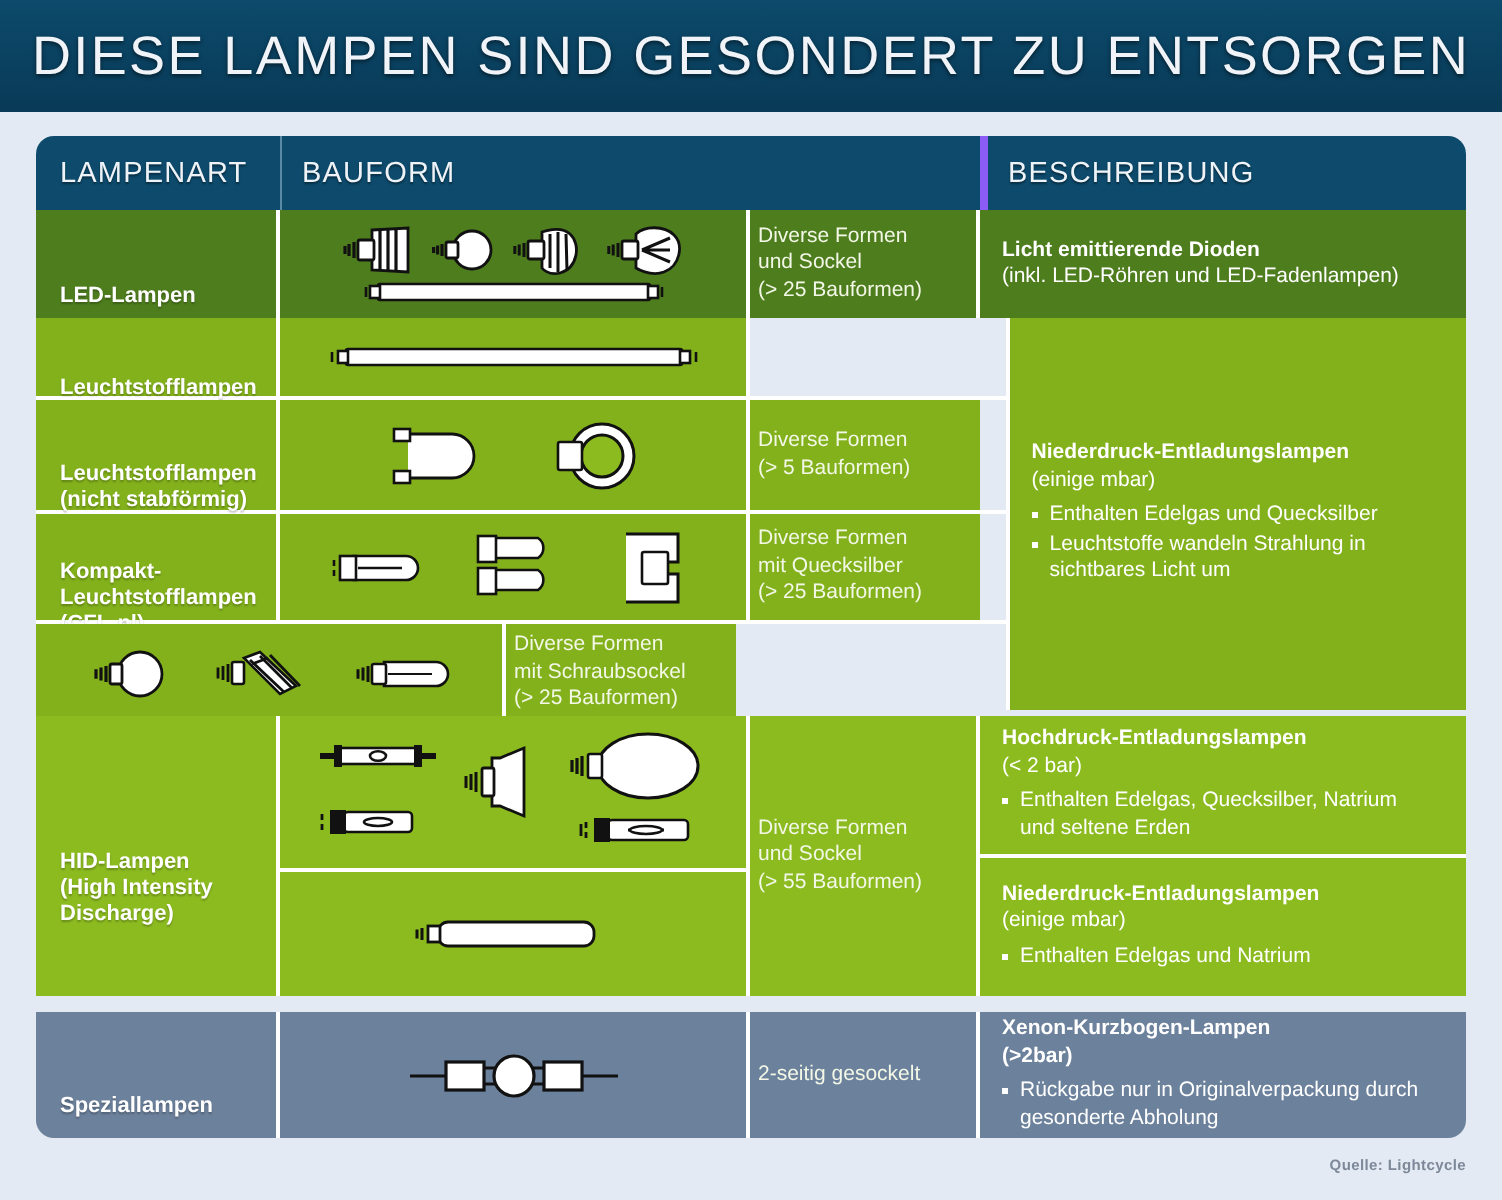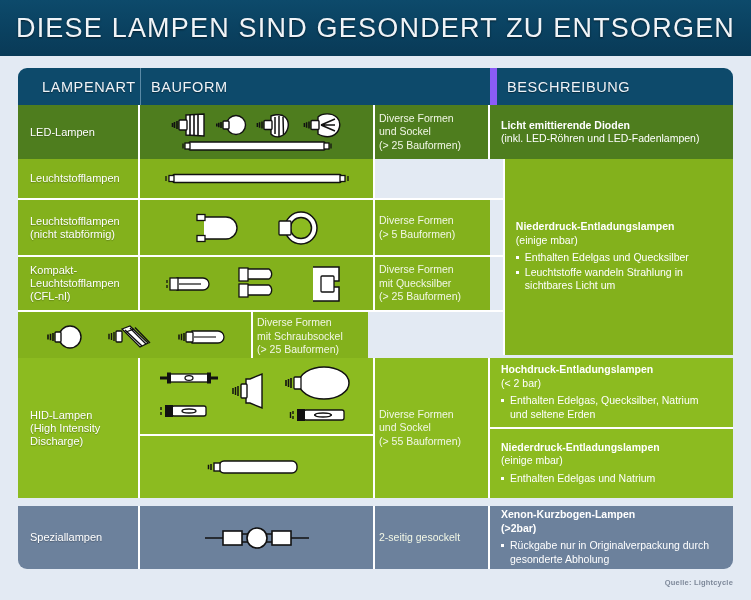--- a/index.html
+++ b/index.html
@@ -34,42 +34,42 @@
   
   .hdr{
     height:37px;background:#0d4a6b;border-radius:9px 9px 0 0;
     overflow:hidden;
   }
   .hdr .cell{
     color:#eef3f8;font-size:14.5px;letter-spacing:.6px;
     display:flex;align-items:center;
     text-shadow:0 1px 1px rgba(0,0,0,.4);
   }
-  .hdr .c-art{width:122px;padding-left:24px;box-sizing:border-box;}
+  .hdr .c-art{width:122px;padding-left:12px;box-sizing:border-box;}
   .hdr .c-form{width:350px;padding-left:10px;box-sizing:border-box;
     border-left:1px solid #5b8aa6;}
   .hdr .c-desc{width:243px;padding-left:10px;box-sizing:border-box;
-    border-left:7px solid #8b5cf6;}
+    border-left:4px solid #8b5cf6;}
 
   
   .g-dark{background:#4e7d1e;}
   .g-mid{background:#83b11c;}
   .g-light{background:#8cbb20;}
   .blue{background:#6c819c;}
 
   .cell{box-sizing:border-box;position:relative;}
 
   .c1{width:122px;}
   .c2{width:235px;}
   .c3{width:115px;}
   .c4{width:243px;}
 
   .lbl{
-    color:#ffffff;font-size:11px;font-weight:normal;line-height:13px;
-    padding:0 8px 0 12px;
+    color:#ffffff;font-size:11px;font-weight:bold;line-height:13px;
+    padding:16px 8px 0 12px;
     display:flex;align-items:center;height:100%;
     text-shadow:0 1px 1px rgba(0,0,0,.25);
   }
   .formtxt{
     color:#f2f7e6;font-size:10.5px;line-height:13.5px;
     padding:0 6px 0 4px;
     display:flex;align-items:center;height:100%;
   }
   .desc{
     color:#ffffff;font-size:10.5px;line-height:13.5px;

